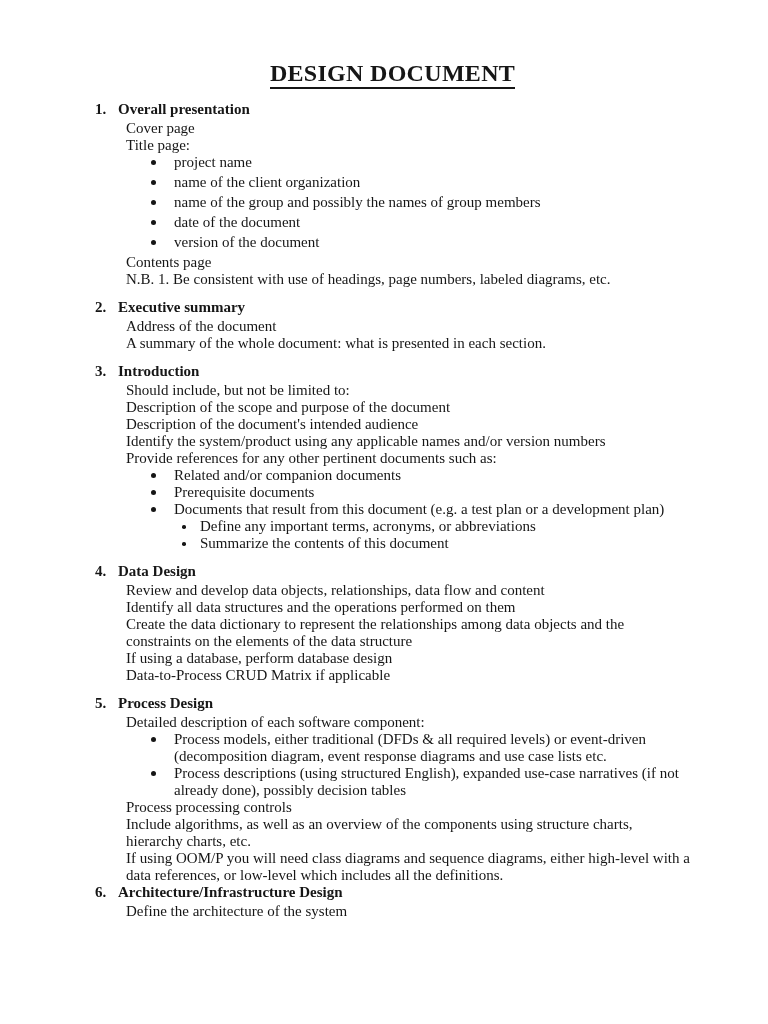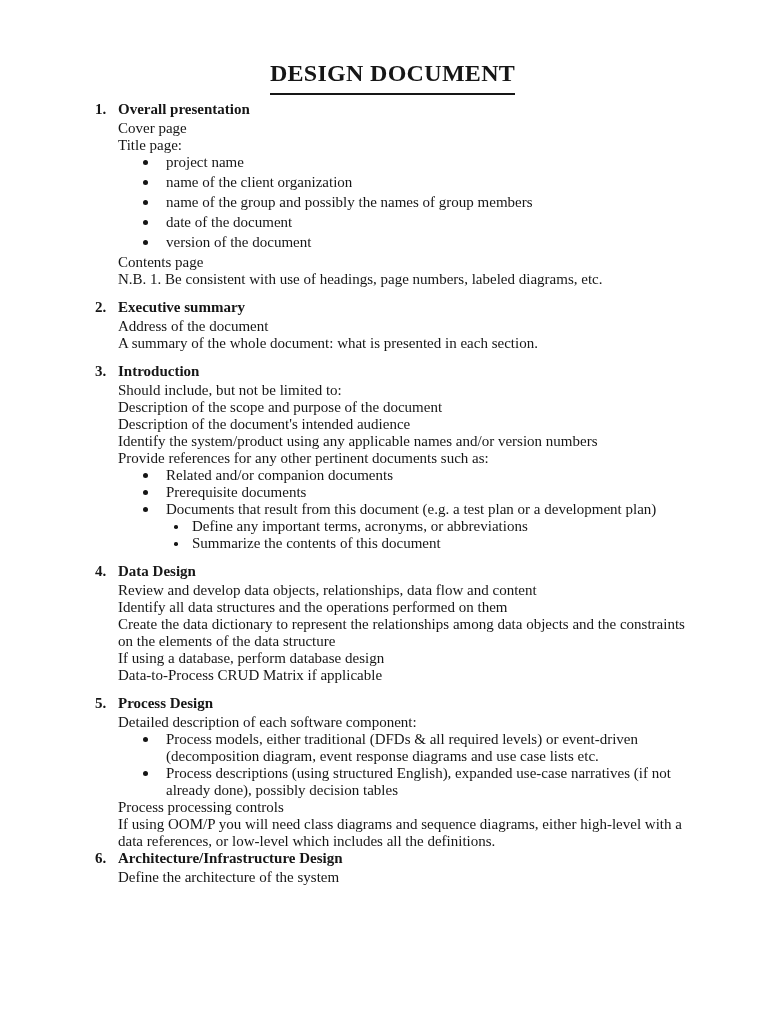--- a/index.html
+++ b/index.html
@@ -16,34 +16,34 @@
   .doc-title {
     text-align: center;
     font-size: 24px;
     font-weight: 700;
     line-height: 30px;
     margin: 0 0 13px 0;
     letter-spacing: 0.3px;
   }
   .doc-title .u {
     border-bottom: 2px solid #161616;
-    padding-bottom: 7px;
+    padding-bottom: 1px;
   }
 
   .section {
     margin-top: 11px;
     font-size: 15px;
     line-height: 17px;
   }
   .section.first { margin-top: 0; }
   .section.tight { margin-top: 0; }
 
   .sec-head { font-weight: 700; }
   .num { display: inline-block; width: 23px; }
-  .sec-body { margin-left: 23px; margin-top: 2px; }
+  .sec-body { margin-left: 31px; margin-top: 2px; }
 
   p { margin: 0; }
   .indent36 { margin-left: 36px; }
 
   ul { list-style: none; margin: 0; padding: 0; }
   li { position: relative; padding-left: 48px; }
   ul.spread li { margin-bottom: 3px; }
   .b1 {
     position: absolute; left: 25px; top: 6px;
     width: 5px; height: 5px; border-radius: 50%;
@@ -131,20 +131,21 @@
     <div class="sec-head">
       <span class="num">5.</span><span>Process Design</span>
     </div>
     <div class="sec-body">
       <p>Detailed description of each software component:</p>
       <ul>
         <li><span class="b1"></span><span>Process models, either traditional (DFDs &amp; all required levels) or event-driven (decomposition diagram, event response diagrams and use case lists etc.</span></li>
         <li><span class="b1"></span><span>Process descriptions (using structured English), expanded use-case narratives (if not already done), possibly decision tables</span></li>
       </ul>
       <p>Process processing controls</p>
+      <p>Include algorithms, as well as an overview of the components using structure charts, hierarchy charts, etc.</p>
       <p>If using OOM/P you will need class diagrams and sequence diagrams, either high-level with a data references, or low-level which includes all the definitions.</p>
     </div>
   </div>
 
   <div class="section tight">
     <div class="sec-head">
       <span class="num">6.</span><span>Architecture/Infrastructure Design</span>
     </div>
     <div class="sec-body">
       <p>Define the architecture of the system</p>

